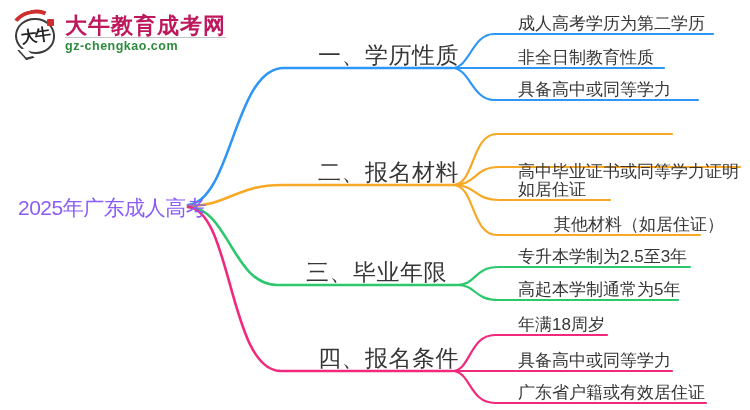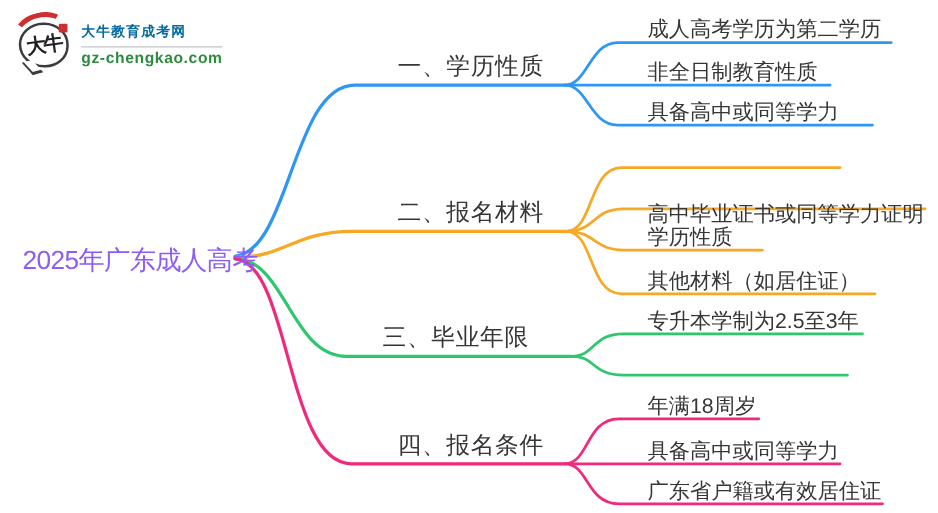--- a/index.html
+++ b/index.html
@@ -3,28 +3,28 @@
 <meta charset="utf-8">
 <style>
   html,body{margin:0;padding:0;background:#fff;}
   .canvas{
     position:relative;width:750px;height:410px;background:#ffffff;overflow:hidden;
     font-family:"Liberation Sans","DejaVu Sans",sans-serif;
   }
   .connectors{position:absolute;left:0;top:0;width:750px;height:410px;}
   .node{position:absolute;white-space:nowrap;color:#383838;}
   .root-topic{left:18px;top:194px;font-size:21px;letter-spacing:-0.5px;color:#8b5cf6;}
-  .branch-topic{font-size:19px;color:#363636;letter-spacing:0.5px;}
+  .branch-topic{font-size:23px;color:#363636;letter-spacing:0.5px;}
   .leaf-topic{font-size:17px;color:#363636;left:518px;}
   .b1{left:318px;top:40px;}
   .b2{left:318px;top:157px;}
   .b3{left:306px;top:257px;}
   .b4{left:318px;top:343px;}
   .l11{top:12px;} .l12{top:46px;} .l13{top:78px;}
-  .l21{top:112px;} .l22{top:160px;} .l23{top:178px;} .l24{top:213px;}
+  .l21{top:112px;} .l22{top:160px;} .l23{top:178px;} .l24{top:213px;margin-left:36px;}
   .l31{top:245px;} .l32{top:278px;}
   .l41{top:313px;} .l42{top:349px;} .l43{top:381px;}
 
   
   .logo{position:absolute;left:12px;top:12px;display:flex;align-items:center;cursor:pointer;}
   .logo-mark{position:relative;width:46px;height:44px;flex:0 0 auto;}
   .bubble{
     position:absolute;left:3px;top:6px;width:36px;height:32px;background:#fff;
     border:2px solid #3b3b3b;border-radius:50% 50% 48% 52%;
     display:flex;align-items:center;justify-content:center;
@@ -38,21 +38,21 @@
     font-family:"Liberation Serif","DejaVu Serif",serif;font-weight:bold;font-size:16px;
     color:#222;transform:rotate(-8deg);letter-spacing:-2px;
   }
   .arc{
     position:absolute;left:-1px;top:-2px;width:36px;height:24px;
     border:4px solid transparent;border-top:4px solid #cf2e2e;border-radius:50%;
     transform:rotate(-14deg);
   }
   .seal{position:absolute;right:4px;top:7px;width:7px;height:7px;background:#cf2e2e;border-radius:1px;}
   .logo-text{margin-left:7px;}
-  .site-name{font-size:11px;font-weight:bold;color:#0369a1;letter-spacing:1px;line-height:20px;}
+  .site-name{font-size:22px;font-weight:bold;color:#be185d;letter-spacing:1px;line-height:20px;}
   .logo-divider{height:1px;background:#c4c4c4;margin:1px 0 1px 0;}
   .site-url{font-size:12.5px;font-weight:bold;color:#2e8b3e;letter-spacing:0.5px;line-height:14px;}
 </style>
 </head>
 <body>
 
 <div class="canvas">
 
   <svg class="connectors" viewBox="0 0 750 410" fill="none" stroke-linecap="round">
 
@@ -97,22 +97,23 @@
   <div class="node branch-topic b1">一、学历性质</div>
   <div class="node branch-topic b2">二、报名材料</div>
   <div class="node branch-topic b3">三、毕业年限</div>
   <div class="node leaf-topic l11">成人高考学历为第二学历</div>
 
   <div class="node branch-topic b4">四、报名条件</div>
   <div class="node leaf-topic l12">非全日制教育性质</div>
   <div class="node leaf-topic l13">具备高中或同等学力</div>
 
   <div class="node leaf-topic l22">高中毕业证书或同等学力证明</div>
-  <div class="node leaf-topic l23">学历性质</div>
+  <div class="node leaf-topic l23">如居住证</div>
   <div class="node leaf-topic l24">其他材料（如居住证）</div>
 
   <div class="node leaf-topic l31">专升本学制为2.5至3年</div>
+  <div class="node leaf-topic l32">高起本学制通常为5年</div>
 
   <div class="node leaf-topic l41">年满18周岁</div>
   <div class="node leaf-topic l42">具备高中或同等学力</div>
   <div class="node leaf-topic l43">广东省户籍或有效居住证</div>
 
 </div>
 
 </body></html>

